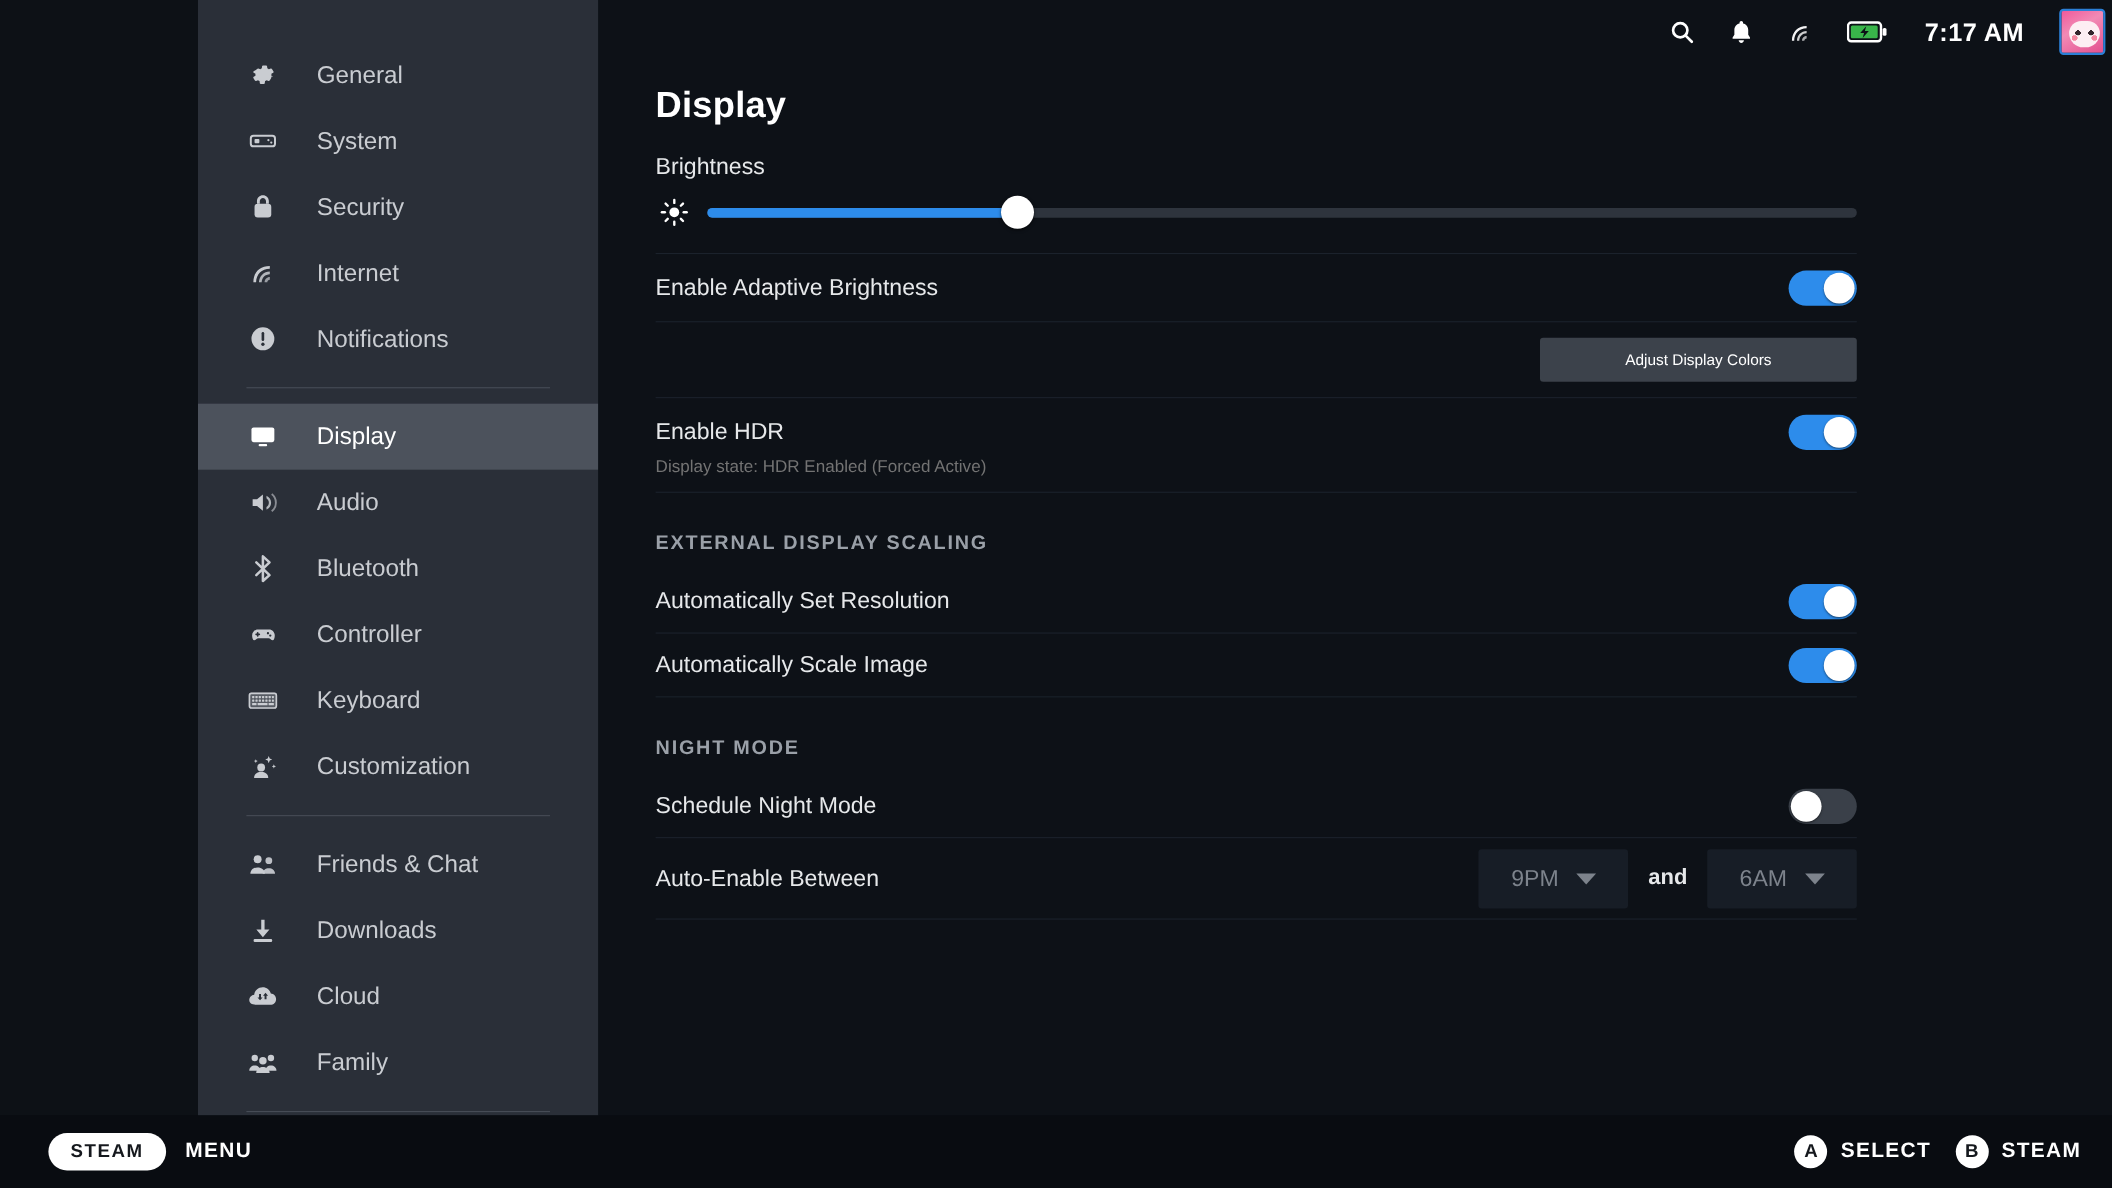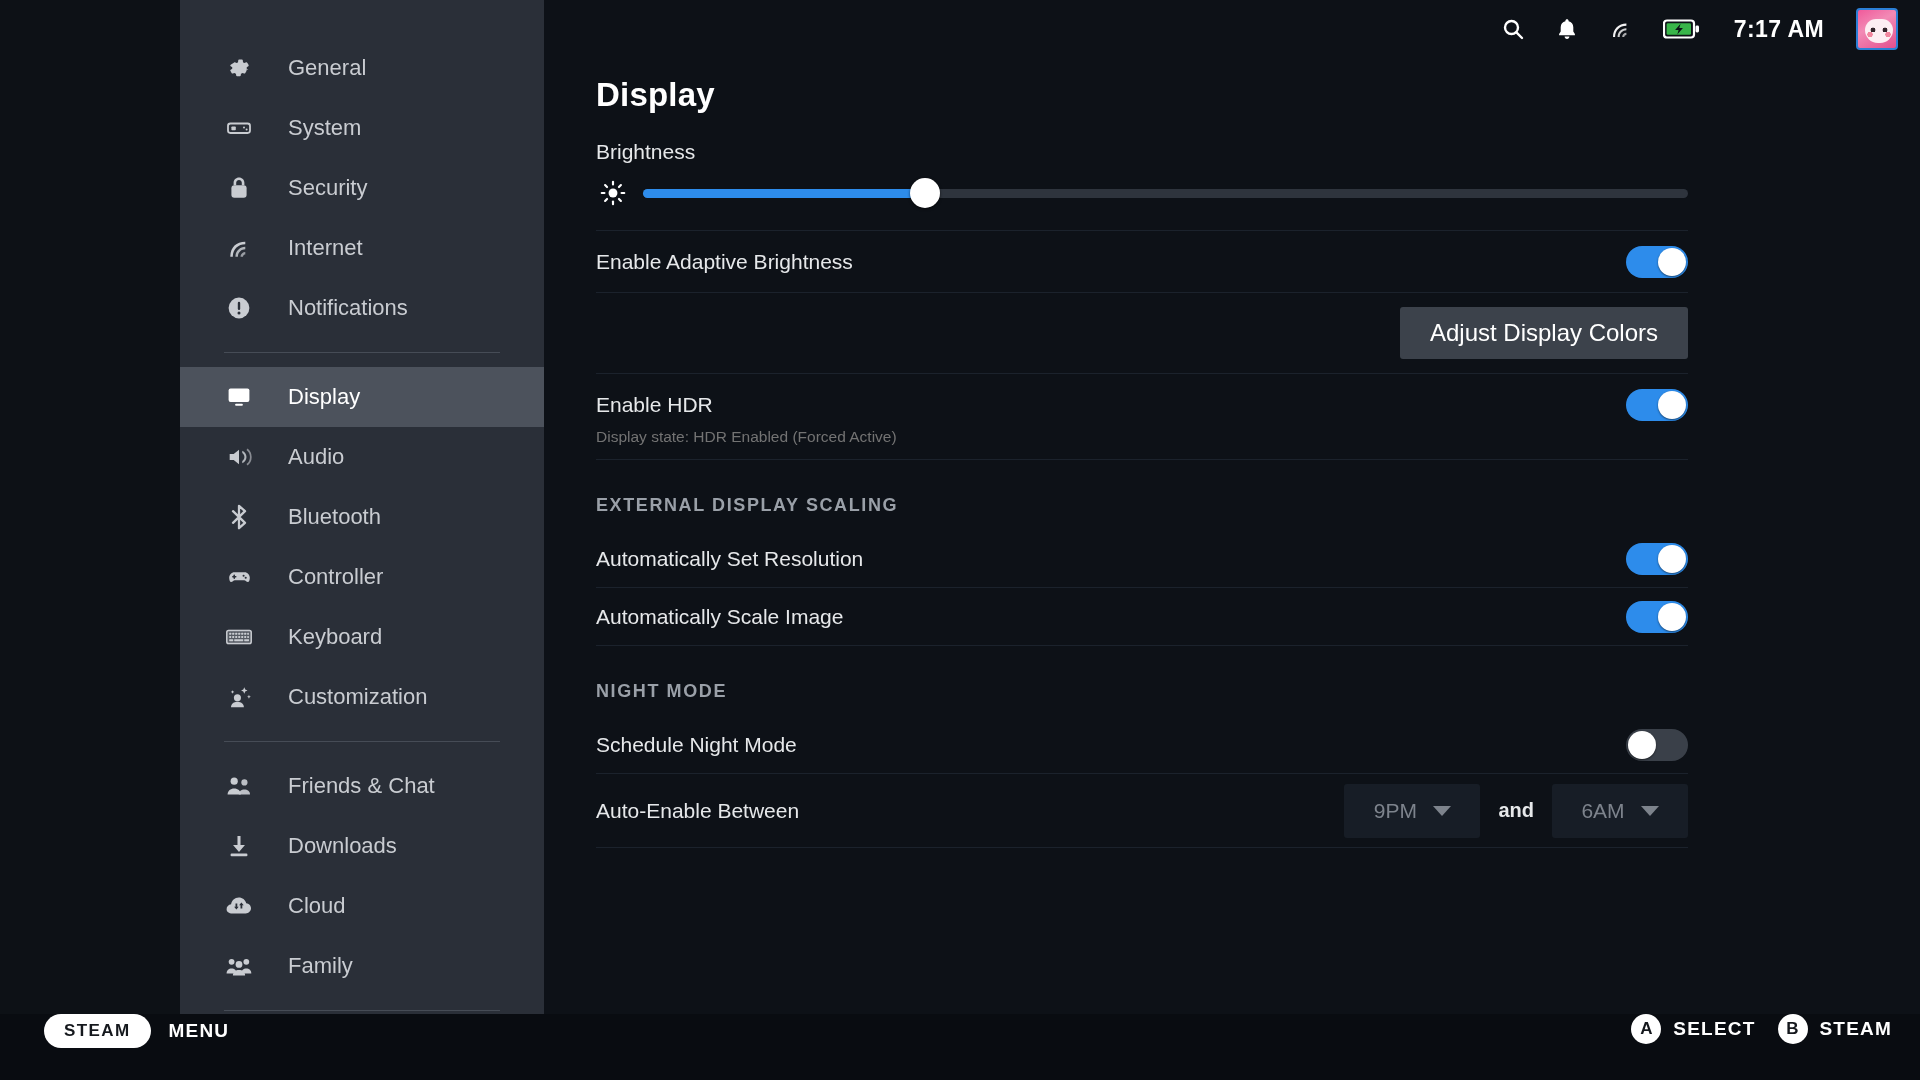--- a/index.html
+++ b/index.html
@@ -9,21 +9,21 @@
     font-family:"Liberation Sans", sans-serif;
     color:#e7e9ea;
     -webkit-font-smoothing:antialiased;
   }
   .app { position:relative; width:1920px; height:1080px; display:flex; flex-direction:column; }
 
   
   .statusbar {
     position:absolute; top:0; right:0; height:58px; width:760px;
     display:flex; align-items:center; justify-content:flex-end;
-    gap:28px; padding-right:22px; z-index:30;
+    gap:28px; padding-right:6px; z-index:30;
   }
   .sb-icon { width:26px; height:26px; display:flex; align-items:center; justify-content:center; color:#fff; }
   .sb-icon svg { display:block; }
   .sb-time { font-size:23px; font-weight:700; color:#fff; letter-spacing:.4px; margin-left:4px; }
   .avatar {
     width:42px; height:42px; border-radius:4px; margin-left:4px;
     background:linear-gradient(150deg,#f05a9b 0%,#f28ab5 40%,#e34f8e 100%);
     position:relative; overflow:hidden; border:2px solid #2b7fd6;
   }
   .avatar:before{
@@ -101,42 +101,42 @@
   .toggle.off { background:#3a4049; }
   .toggle .knob {
     position:absolute; top:2px; width:28px; height:28px; border-radius:50%; background:#fff;
     box-shadow:0 1px 2px rgba(0,0,0,.5);
   }
   .toggle.on  .knob { right:2px; }
   .toggle.off .knob { left:2px; }
 
   .btn-row { display:flex; justify-content:flex-end; width:1092px; padding:14px 0 14px 0; border-bottom:1px solid #1b222c; }
   .btn {
-    background:#3c424b; color:#fff; font-size:24px;
+    background:#3c424b; color:#fff; font-size:14px;
     padding:12px 28px; border-radius:3px; border:none; min-width:288px; text-align:center;
   }
 
   .section-head {
     font-size:18px; font-weight:700; letter-spacing:1.6px; color:#9aa0a8;
     margin-top:35px; margin-bottom:14px; width:1092px;
   }
 
   .dd-wrap { display:flex; align-items:center; gap:18px; }
   .dropdown {
     background:#171d26; color:#7d838c; font-size:21px;
     height:54px; min-width:136px; border-radius:3px;
     display:flex; align-items:center; justify-content:center; gap:16px; padding:0 18px;
   }
   .dd-caret { width:0; height:0; border-left:9px solid transparent; border-right:9px solid transparent; border-top:10px solid #7d838c; }
   .and-text { font-size:20px; color:#e6e8ea; font-weight:600; }
 
   
   .bottombar {
     height:66px; flex:0 0 66px; background:#090c11;
-    display:flex; align-items:flex-start; justify-content:space-between;
+    display:flex; align-items:center; justify-content:space-between;
     padding:0 28px 0 44px; position:relative; z-index:20;
   }
   .bb-left { display:flex; align-items:center; gap:18px; }
   .steam-pill {
     background:#fff; color:#15181d; font-size:17px; font-weight:700; letter-spacing:1.4px;
     border-radius:999px; padding:7px 20px;
   }
   .bb-text { font-size:19px; font-weight:700; color:#fff; letter-spacing:1.2px; }
   .bb-right { display:flex; align-items:center; gap:22px; }
   .btn-hint { display:flex; align-items:center; gap:12px; }

